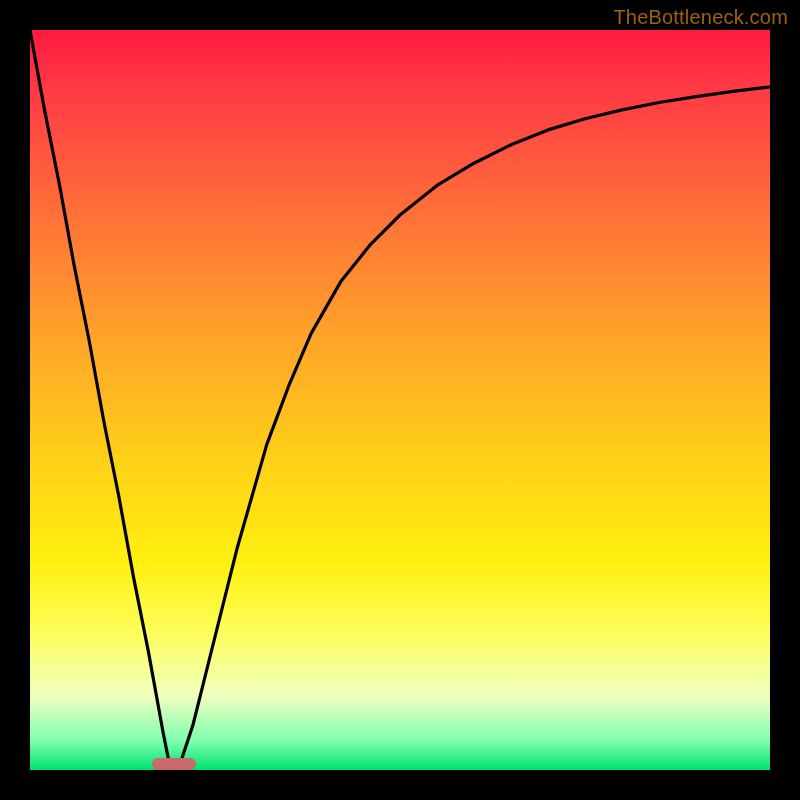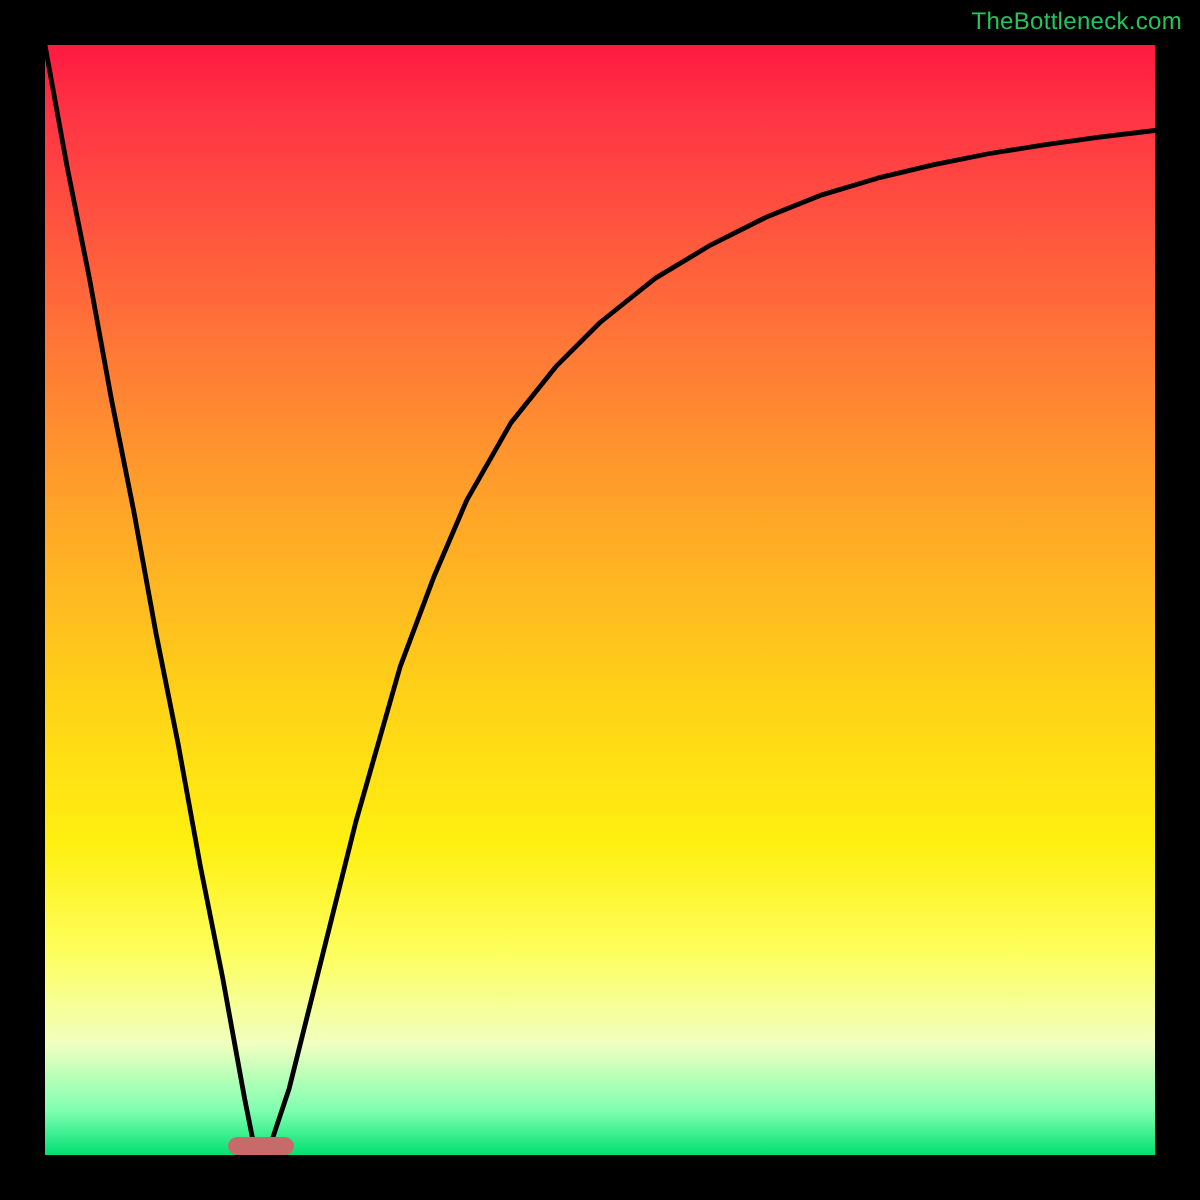--- a/index.html
+++ b/index.html
@@ -49,22 +49,22 @@
     position: absolute;
     background: #c86a6a;
     border-radius: 6px;
     height: 12px;
     width: 46px;
   }
   .watermark {
     position: absolute;
     top: 6px;
     right: 12px;
-    color: #22c55e;
-    font-size: 16px;
+    color: #a16207;
+    font-size: 20px;
     font-weight: 500;
     letter-spacing: 0.2px;
   }
 </style>
 </head>
 <body>
 
 <div class="frame">
 
   <div class="watermark">TheBottleneck.com</div>

